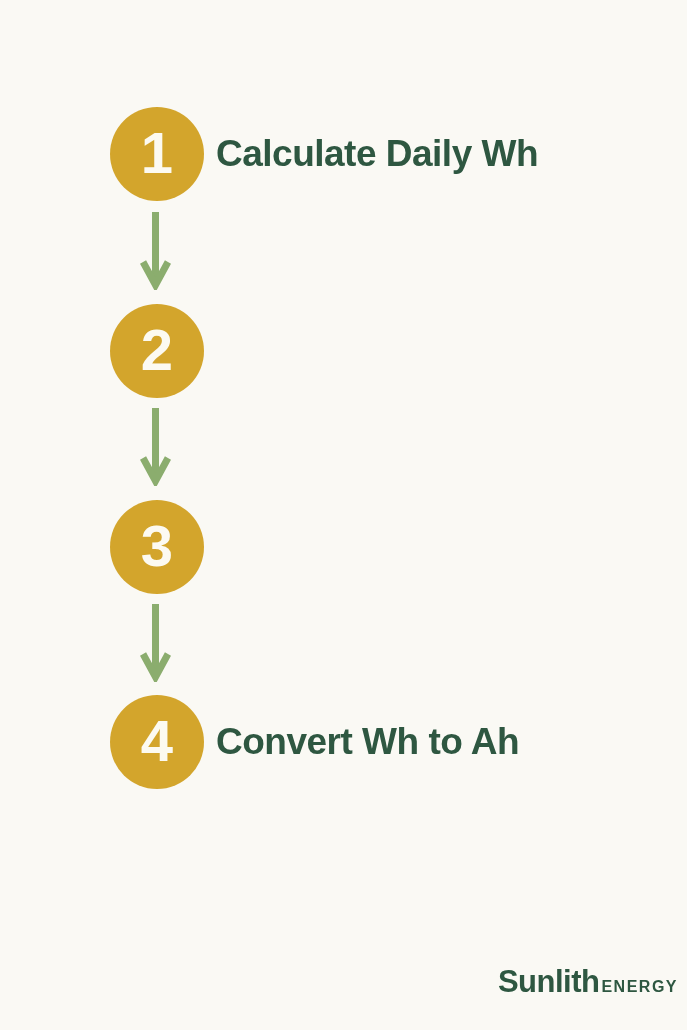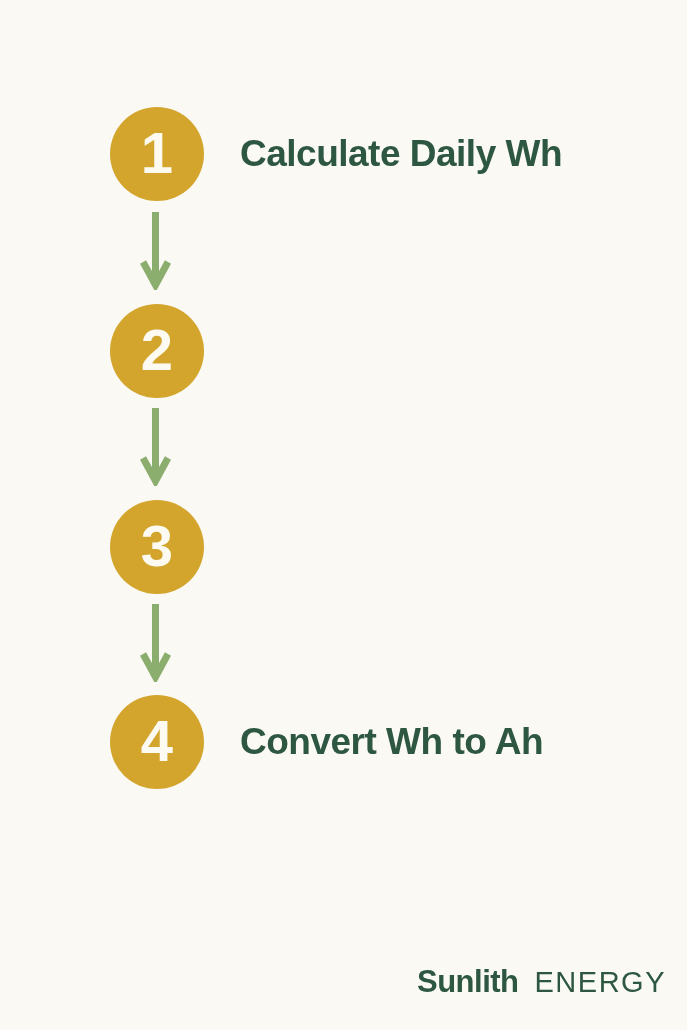--- a/index.html
+++ b/index.html
@@ -45,56 +45,56 @@
     flex: 0 0 auto;
   }
   .circle span {
     color: var(--circle_number);
     font-size: 58px;
     font-weight: 700;
     line-height: 1;
     transform: translateY(-1px);
   }
   .step-label {
-    margin-left: 36px;
+    margin-left: 12px;
     color: var(--label_text);
     font-size: 37px;
     font-weight: 700;
     letter-spacing: -0.5px;
     white-space: nowrap;
   }
   .arrow {
     position: absolute;
     left: 140px;
     width: 31px;
     height: 80px;
     color: var(--arrow);
   }
   .arrow-1 { top: 210px; }
   .arrow-2 { top: 406px; }
   .arrow-3 { top: 602px; }
   .footer {
     position: absolute;
-    right: 21px;
+    right: 9px;
     top: 964px;
     display: flex;
     align-items: baseline;
     color: var(--footer_text);
     white-space: nowrap;
   }
   .brand-bold {
     font-size: 31px;
     font-weight: 700;
     letter-spacing: -0.5px;
   }
   .brand-light {
-    font-size: 29px;
-    font-weight: 400;
+    font-size: 16px;
+    font-weight: 700;
     letter-spacing: 1.5px;
-    margin-left: 16px;
+    margin-left: 2px;
   }
 </style>
 </head>
 <body>
 
 <div class="canvas">
 
   <div class="step step-1">
     <div class="circle">
       <span>1</span>

